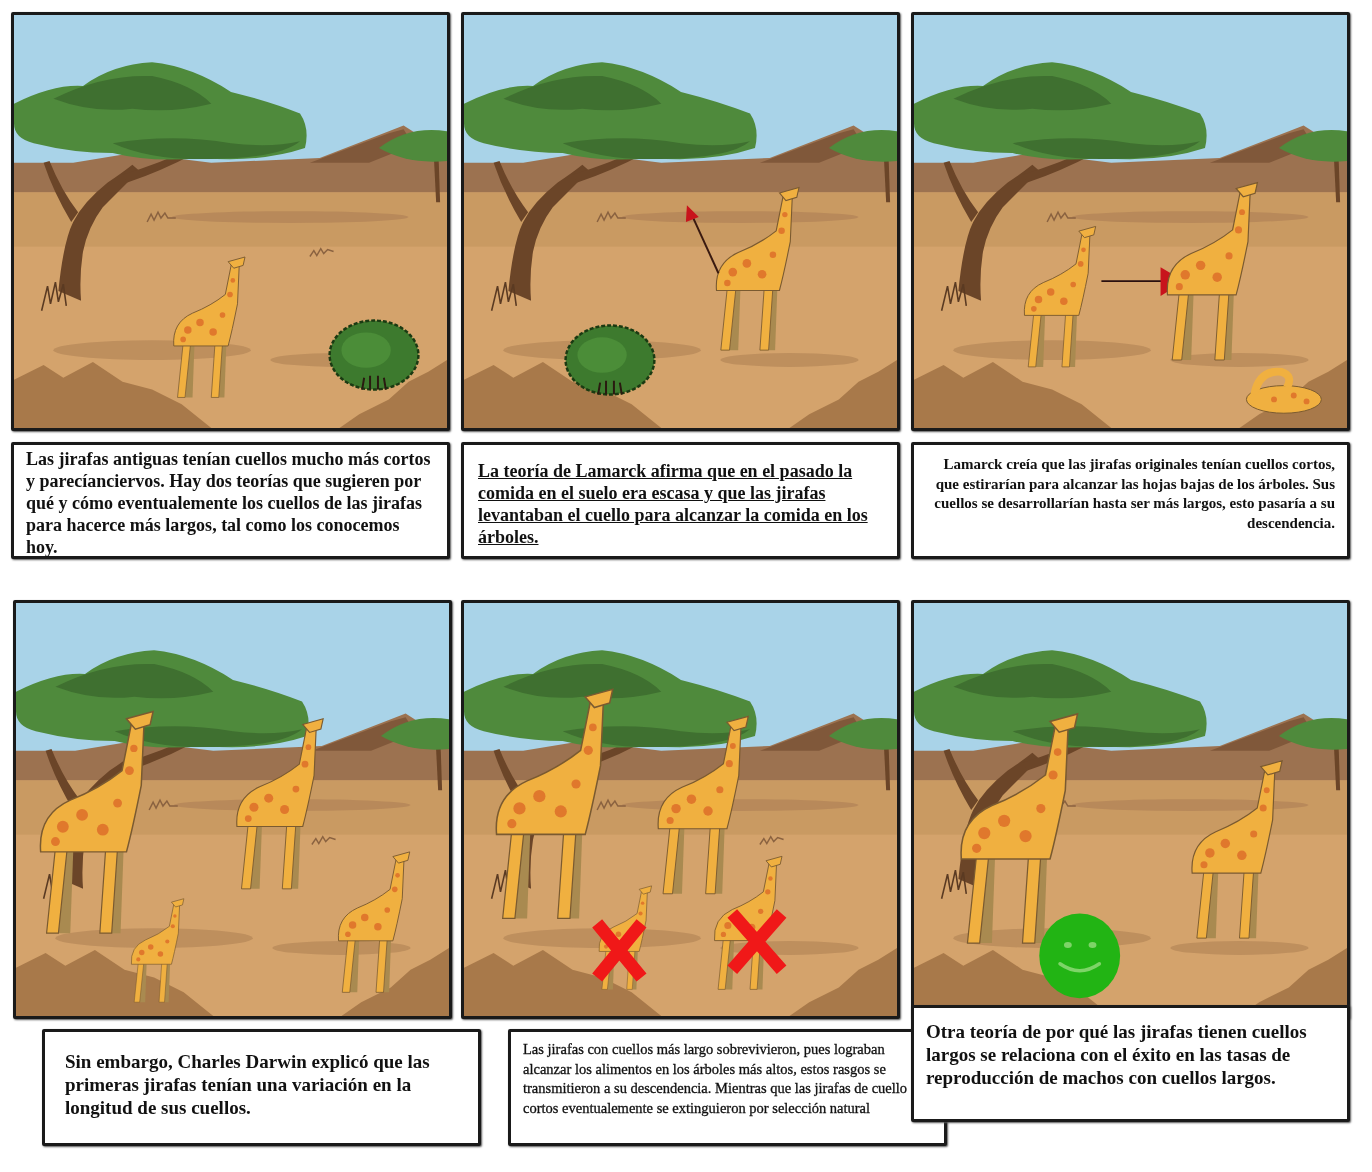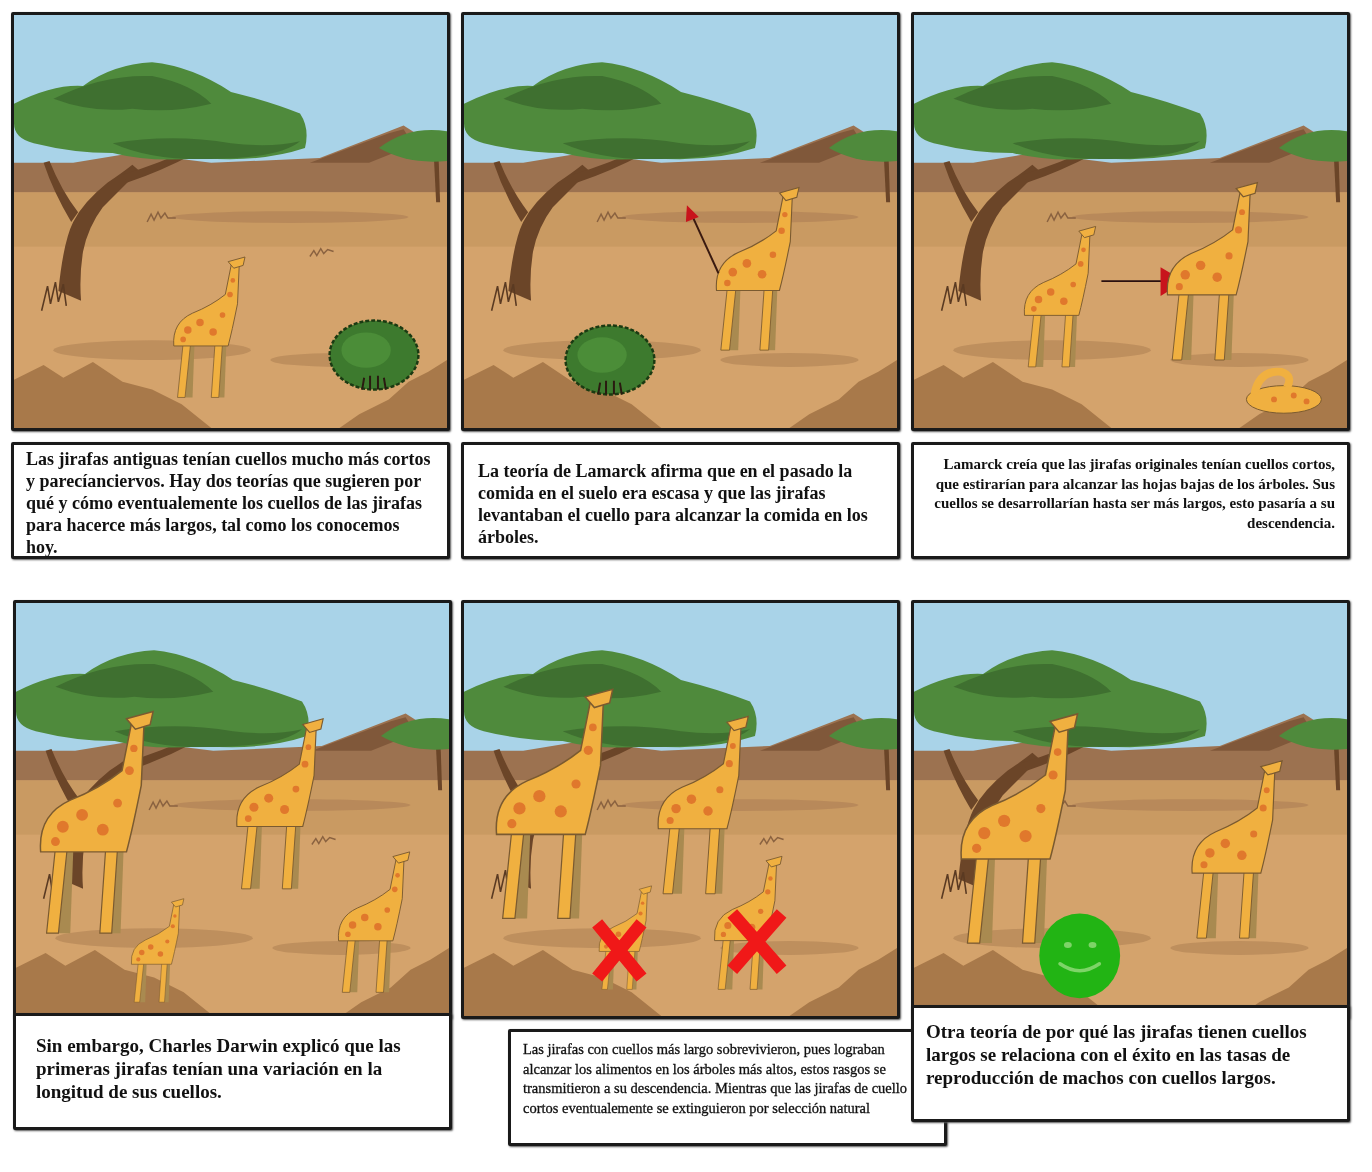--- a/index.html
+++ b/index.html
@@ -98,21 +98,21 @@
       <svg viewBox="0 0 439 419" preserveAspectRatio="none">
         <use href="#bg"></use>
         <use href="#bush" transform="translate(148,385)"></use>
         <use href="#giraffe" transform="translate(300,340) scale(1.1)"></use>
         <g>
           <line x1="258" y1="262" x2="232" y2="205" stroke="#3a1a10" stroke-width="2"></line>
           <path d="M226 193 L238 205 L225 210 Z" fill="#c8141c"></path>
         </g>
       </svg>
     </div>
-    <div class="caption c2" style="top:430px;">
+    <div class="caption c2" style="top:430px;text-decoration:underline;">
       <p>La teoría de Lamarck afirma que en el pasado la comida en el suelo era escasa y que las jirafas levantaban el cuello para alcanzar la comida en los árboles.</p>
     </div>
   </div>
 
   <div class="cell" style="left:911px; top:12px;">
     <div class="scene">
       <svg viewBox="0 0 439 419" preserveAspectRatio="none">
         <use href="#bg"></use>
         <use href="#giraffe" transform="translate(150,357) scale(0.95)"></use>
         <g>
@@ -137,21 +137,21 @@
   <div class="cell" style="left:13px; top:600px;">
     <div class="scene">
       <svg viewBox="0 0 439 419" preserveAspectRatio="none">
         <use href="#bg"></use>
         <use href="#giraffe" transform="translate(85,335) scale(1.5)"></use>
         <use href="#giraffe" transform="translate(270,290) scale(1.15)"></use>
         <use href="#giraffe" transform="translate(145,405) scale(0.7)"></use>
         <use href="#giraffe" transform="translate(365,395) scale(0.95)"></use>
       </svg>
     </div>
-    <div class="caption c4" style="top:413px;">
+    <div class="caption c4" style="top:429px;margin-left:29px;">
       <p>Sin embargo, Charles Darwin explicó que las primeras jirafas tenían una variación en la longitud de sus cuellos.</p>
     </div>
   </div>
 
   <div class="cell" style="left:461px; top:600px;">
     <div class="scene">
       <svg viewBox="0 0 439 419" preserveAspectRatio="none">
         <use href="#bg"></use>
         <use href="#giraffe" transform="translate(95,320) scale(1.55)"></use>
         <use href="#giraffe" transform="translate(245,295) scale(1.2)"></use>

